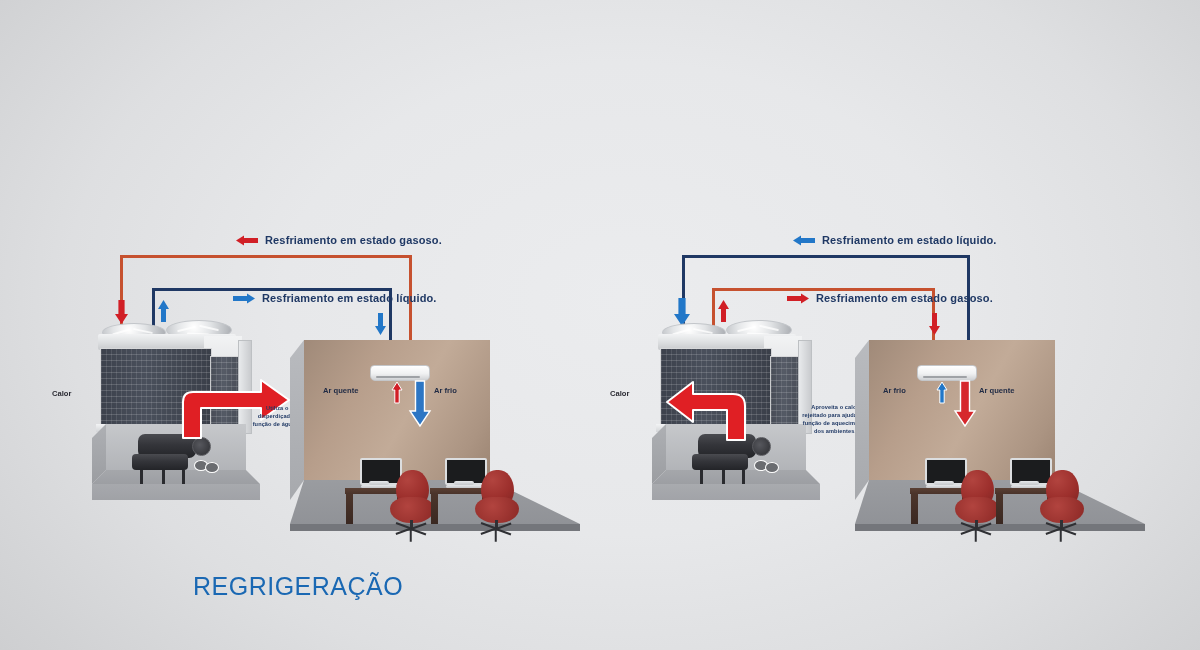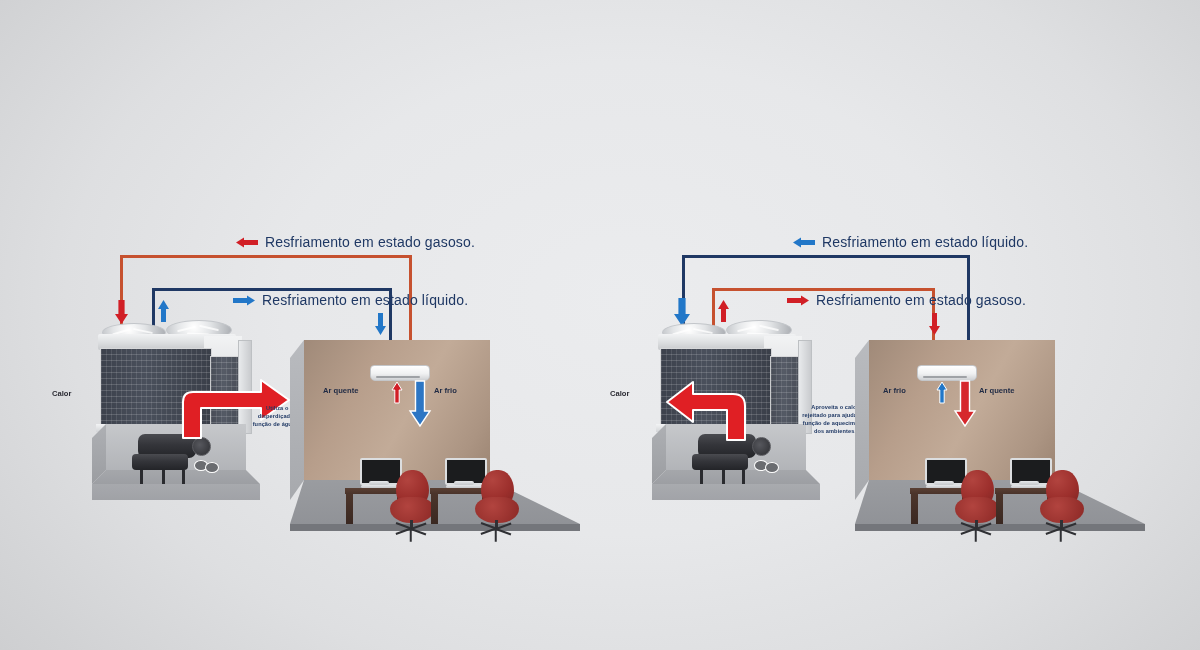--- a/index.html
+++ b/index.html
@@ -15,21 +15,21 @@
 
   
   .panel-title{
     font-size:25px;letter-spacing:.5px;color:#1a68b3;
     font-family:"Liberation Sans", sans-serif;font-weight:400;
     white-space:nowrap;
   }
 
   
   .legend-row{display:flex;align-items:center;gap:7px;white-space:nowrap;}
-  .legend-text{font-size:14px;font-weight:normal;color:#1f3864;letter-spacing:.15px;}
+  .legend-text{font-size:11px;font-weight:bold;color:#1f3864;letter-spacing:.15px;}
   .leg-arrow{width:22px;height:11px;position:relative;display:block;}
 
   
   .pipe{position:absolute;box-sizing:border-box;}
 
   
   .note{
     font-size:5.6px;line-height:1.45;font-weight:bold;color:#1f3864;
     text-align:center;letter-spacing:.1px;
   }
@@ -272,20 +272,21 @@
         <div class="abs chair-seat" style="left:0;top:27px;width:44px;height:26px;"></div>
         <div class="abs chair-post" style="left:20px;top:50px;width:3px;height:9px;"></div>
         <div class="abs chair-foot" style="left:21px;top:58px;width:16px;transform:rotate(20deg);"></div>
         <div class="abs chair-foot" style="left:21px;top:58px;width:16px;transform:rotate(-20deg);"></div>
         <div class="abs chair-foot" style="left:21px;top:58px;width:16px;transform:rotate(160deg);"></div>
         <div class="abs chair-foot" style="left:21px;top:58px;width:16px;transform:rotate(200deg);"></div>
         <div class="abs chair-foot" style="left:21px;top:58px;width:13px;transform:rotate(90deg);"></div>
       </div>
     </div>
 
+    <div class="abs panel-title" style="left:193px;top:572px;">REGRIGERAÇÃO</div>
   </div>
 
   <div class="abs" style="left:560px;top:0;width:640px;height:650px;">
 
     <div class="pipe abs" style="left:122px;top:255px;width:288px;height:3px;background:#1f3864;"></div>
     <div class="pipe abs" style="left:122px;top:255px;width:3px;height:180px;background:#1f3864;"></div>
     <div class="pipe abs" style="left:407px;top:255px;width:3px;height:173px;background:#1f3864;"></div>
     <div class="pipe abs" style="left:122px;top:432px;width:34px;height:3px;background:#1f3864;"></div>
 
     <div class="pipe abs" style="left:152px;top:288px;width:223px;height:3px;background:#c6512f;"></div>

